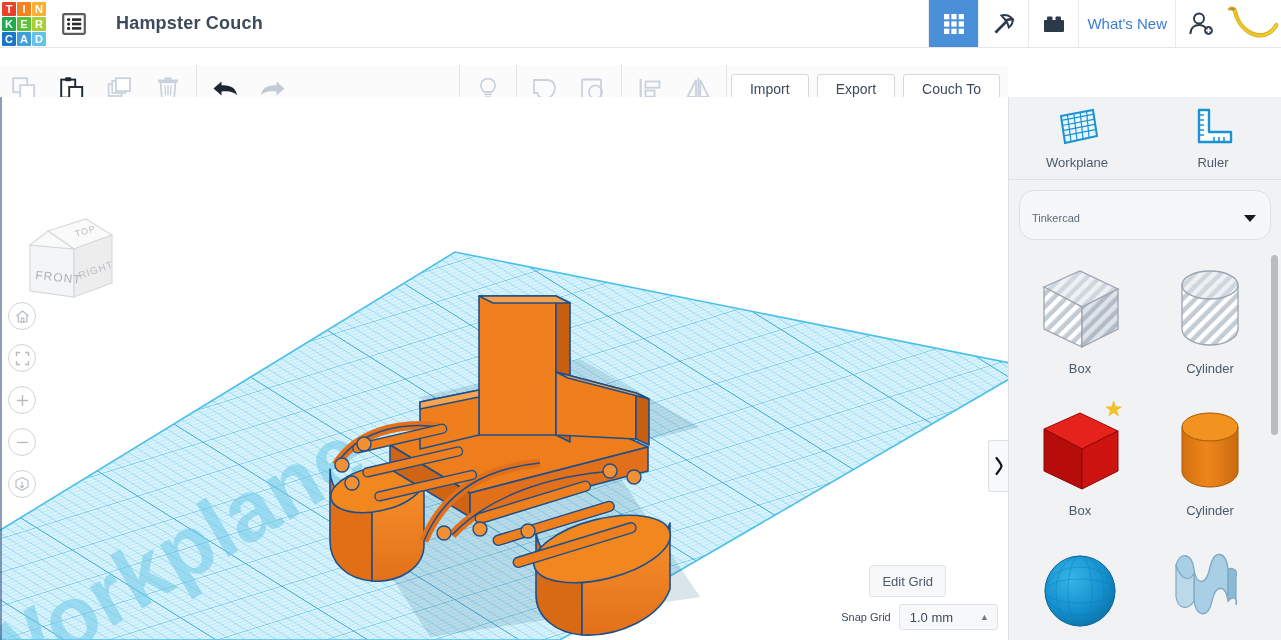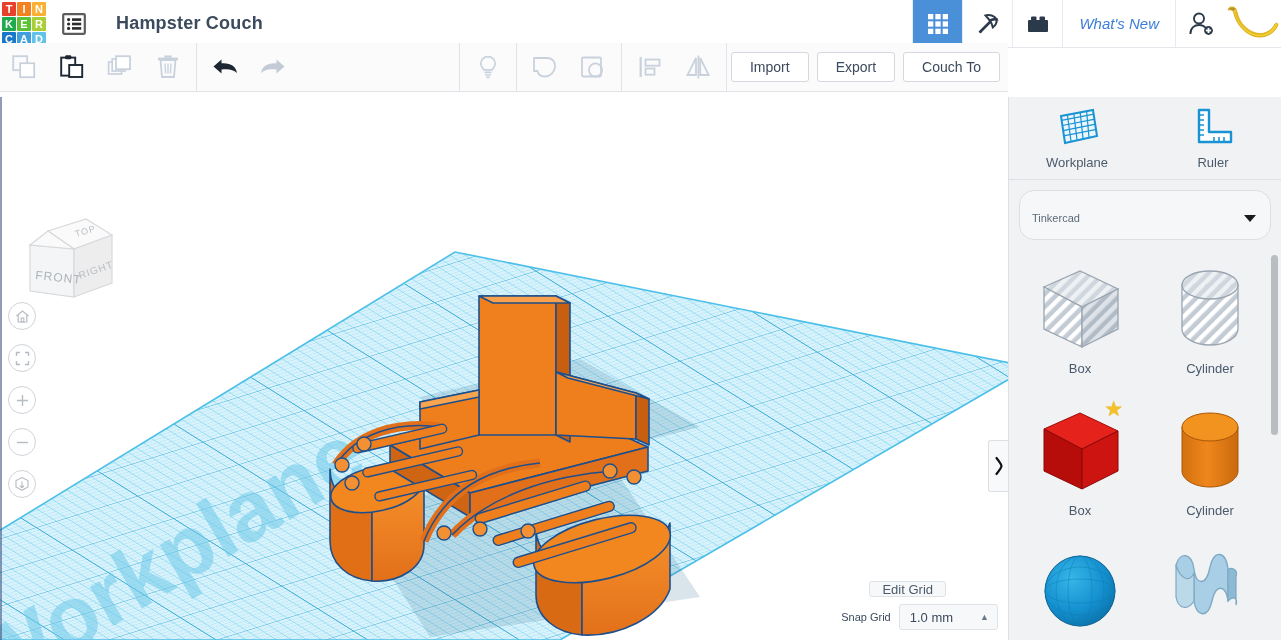--- a/index.html
+++ b/index.html
@@ -48,32 +48,32 @@
   }
   #header-spacer { flex: 1 1 auto; }
   .hdr-icon {
     width: 50px; border-left: 1px solid #e7eaee;
     display: flex; align-items: center; justify-content: center;
     cursor: pointer;
   }
   .hdr-icon.active { background: #4a90d9; }
   #whats-new {
     display: flex; align-items: center; justify-content: center;
-    padding: 0 16px; border-left: 1px solid #e7eaee;
-    color: #3b7dd8; font-size: 15px; cursor: pointer; white-space: nowrap; font-style: italic;
+    padding: 0 8px; border-left: 1px solid #e7eaee;
+    color: #3b7dd8; font-size: 15px; cursor: pointer; white-space: nowrap;
   }
   #avatar {
     width: 56px; border-left: 0;
     display: flex; align-items: center; justify-content: center;
     cursor: pointer; overflow: hidden;
   }
 
   
   #toolbar {
-    position: absolute; top: 43px; left: 0;
+    position: absolute; top: 65px; left: 0;
     width: 1008px; height: 49px;
     background: #fbfbfc;
     border-bottom: 1px solid #dfe3e8;
     display: flex; align-items: center;
   }
   .tb-btn {
     width: 48px; height: 48px;
     display: flex; align-items: center; justify-content: center;
     cursor: pointer;
   }
@@ -122,21 +122,21 @@
     background: #f8f9fa;
     border: 1px solid #dcdfe3; border-right: none;
     border-radius: 3px 0 0 3px;
     display: flex; align-items: center; justify-content: center;
     cursor: pointer; z-index: 6;
   }
 
   
   #edit-grid {
     position: absolute; right: 62px; bottom: 43px;
-    height: 16px; padding: 0 12px;
+    height: 32px; padding: 0 12px;
     background: rgba(246,248,250,.93);
     border: 1px solid #dfe3e8; border-radius: 3px;
     display: flex; align-items: center;
     font-size: 13px; color: #4a5a6b; cursor: pointer; z-index: 5;
   }
   #snapgrid-wrap {
     position: absolute; right: 10px; bottom: 10px;
     display: flex; align-items: center; z-index: 5;
   }
   #snapgrid-label { font-size: 11px; color: #3b4a5c; margin-right: 8px; }

